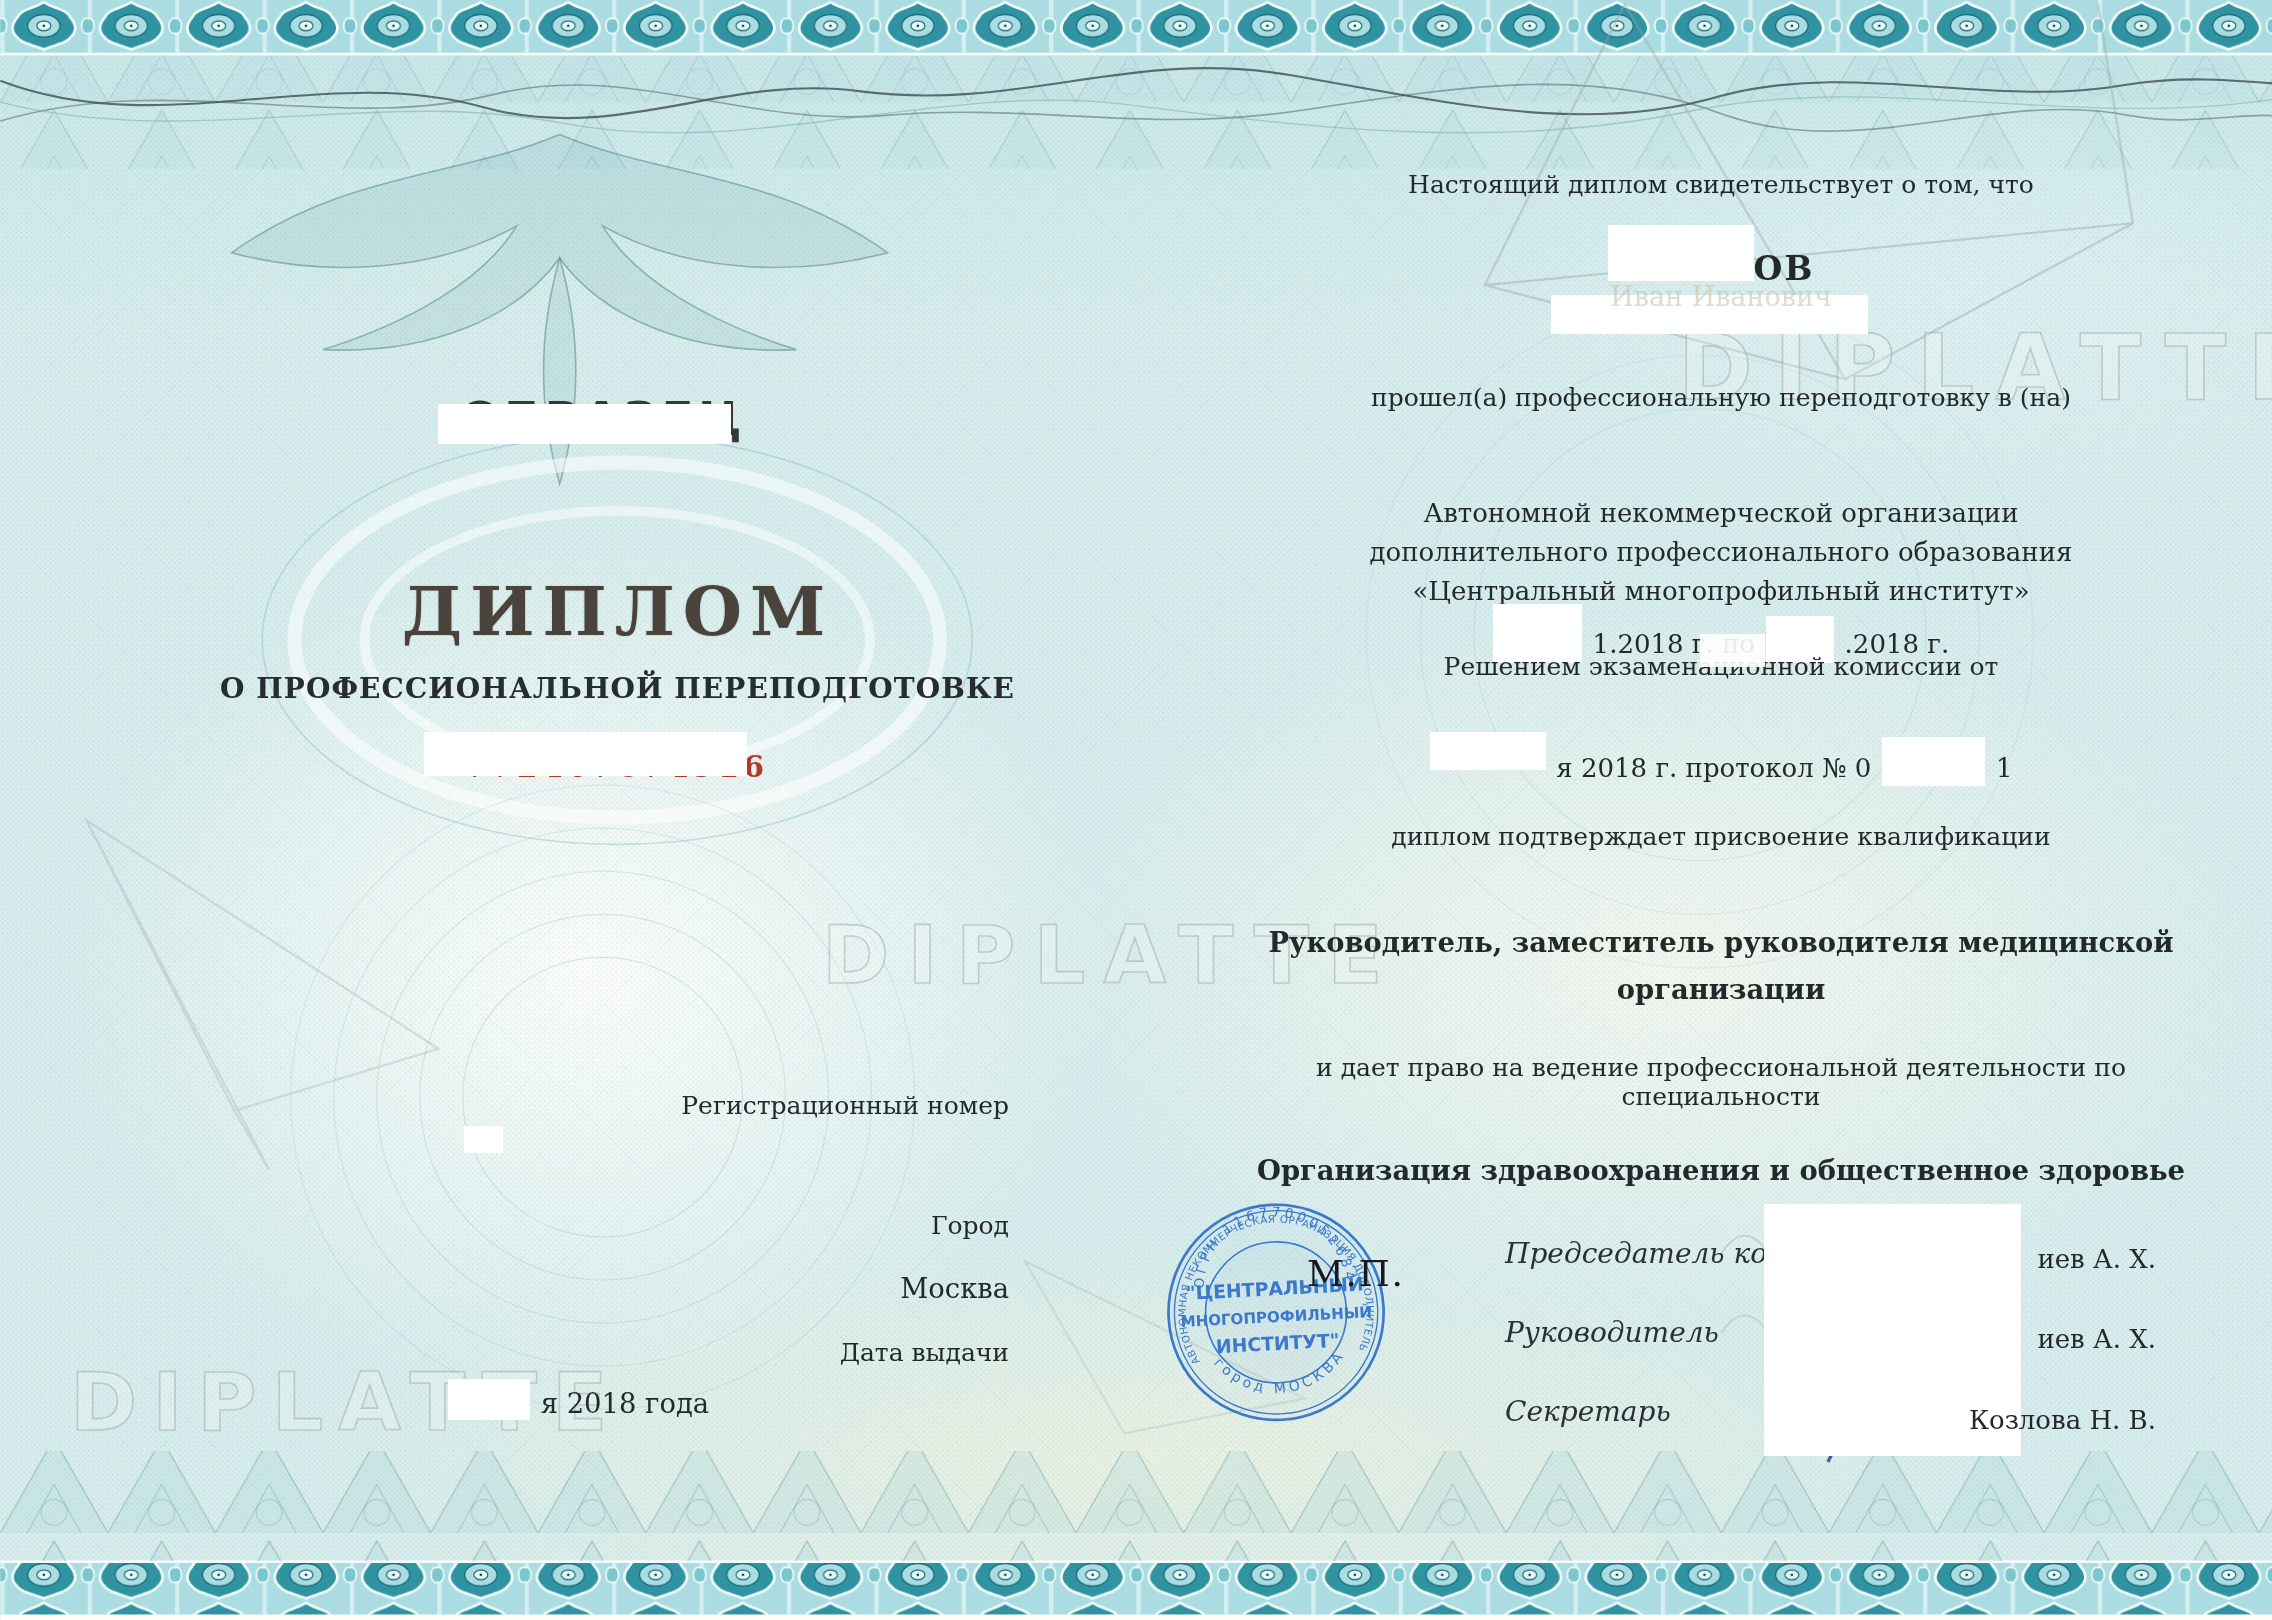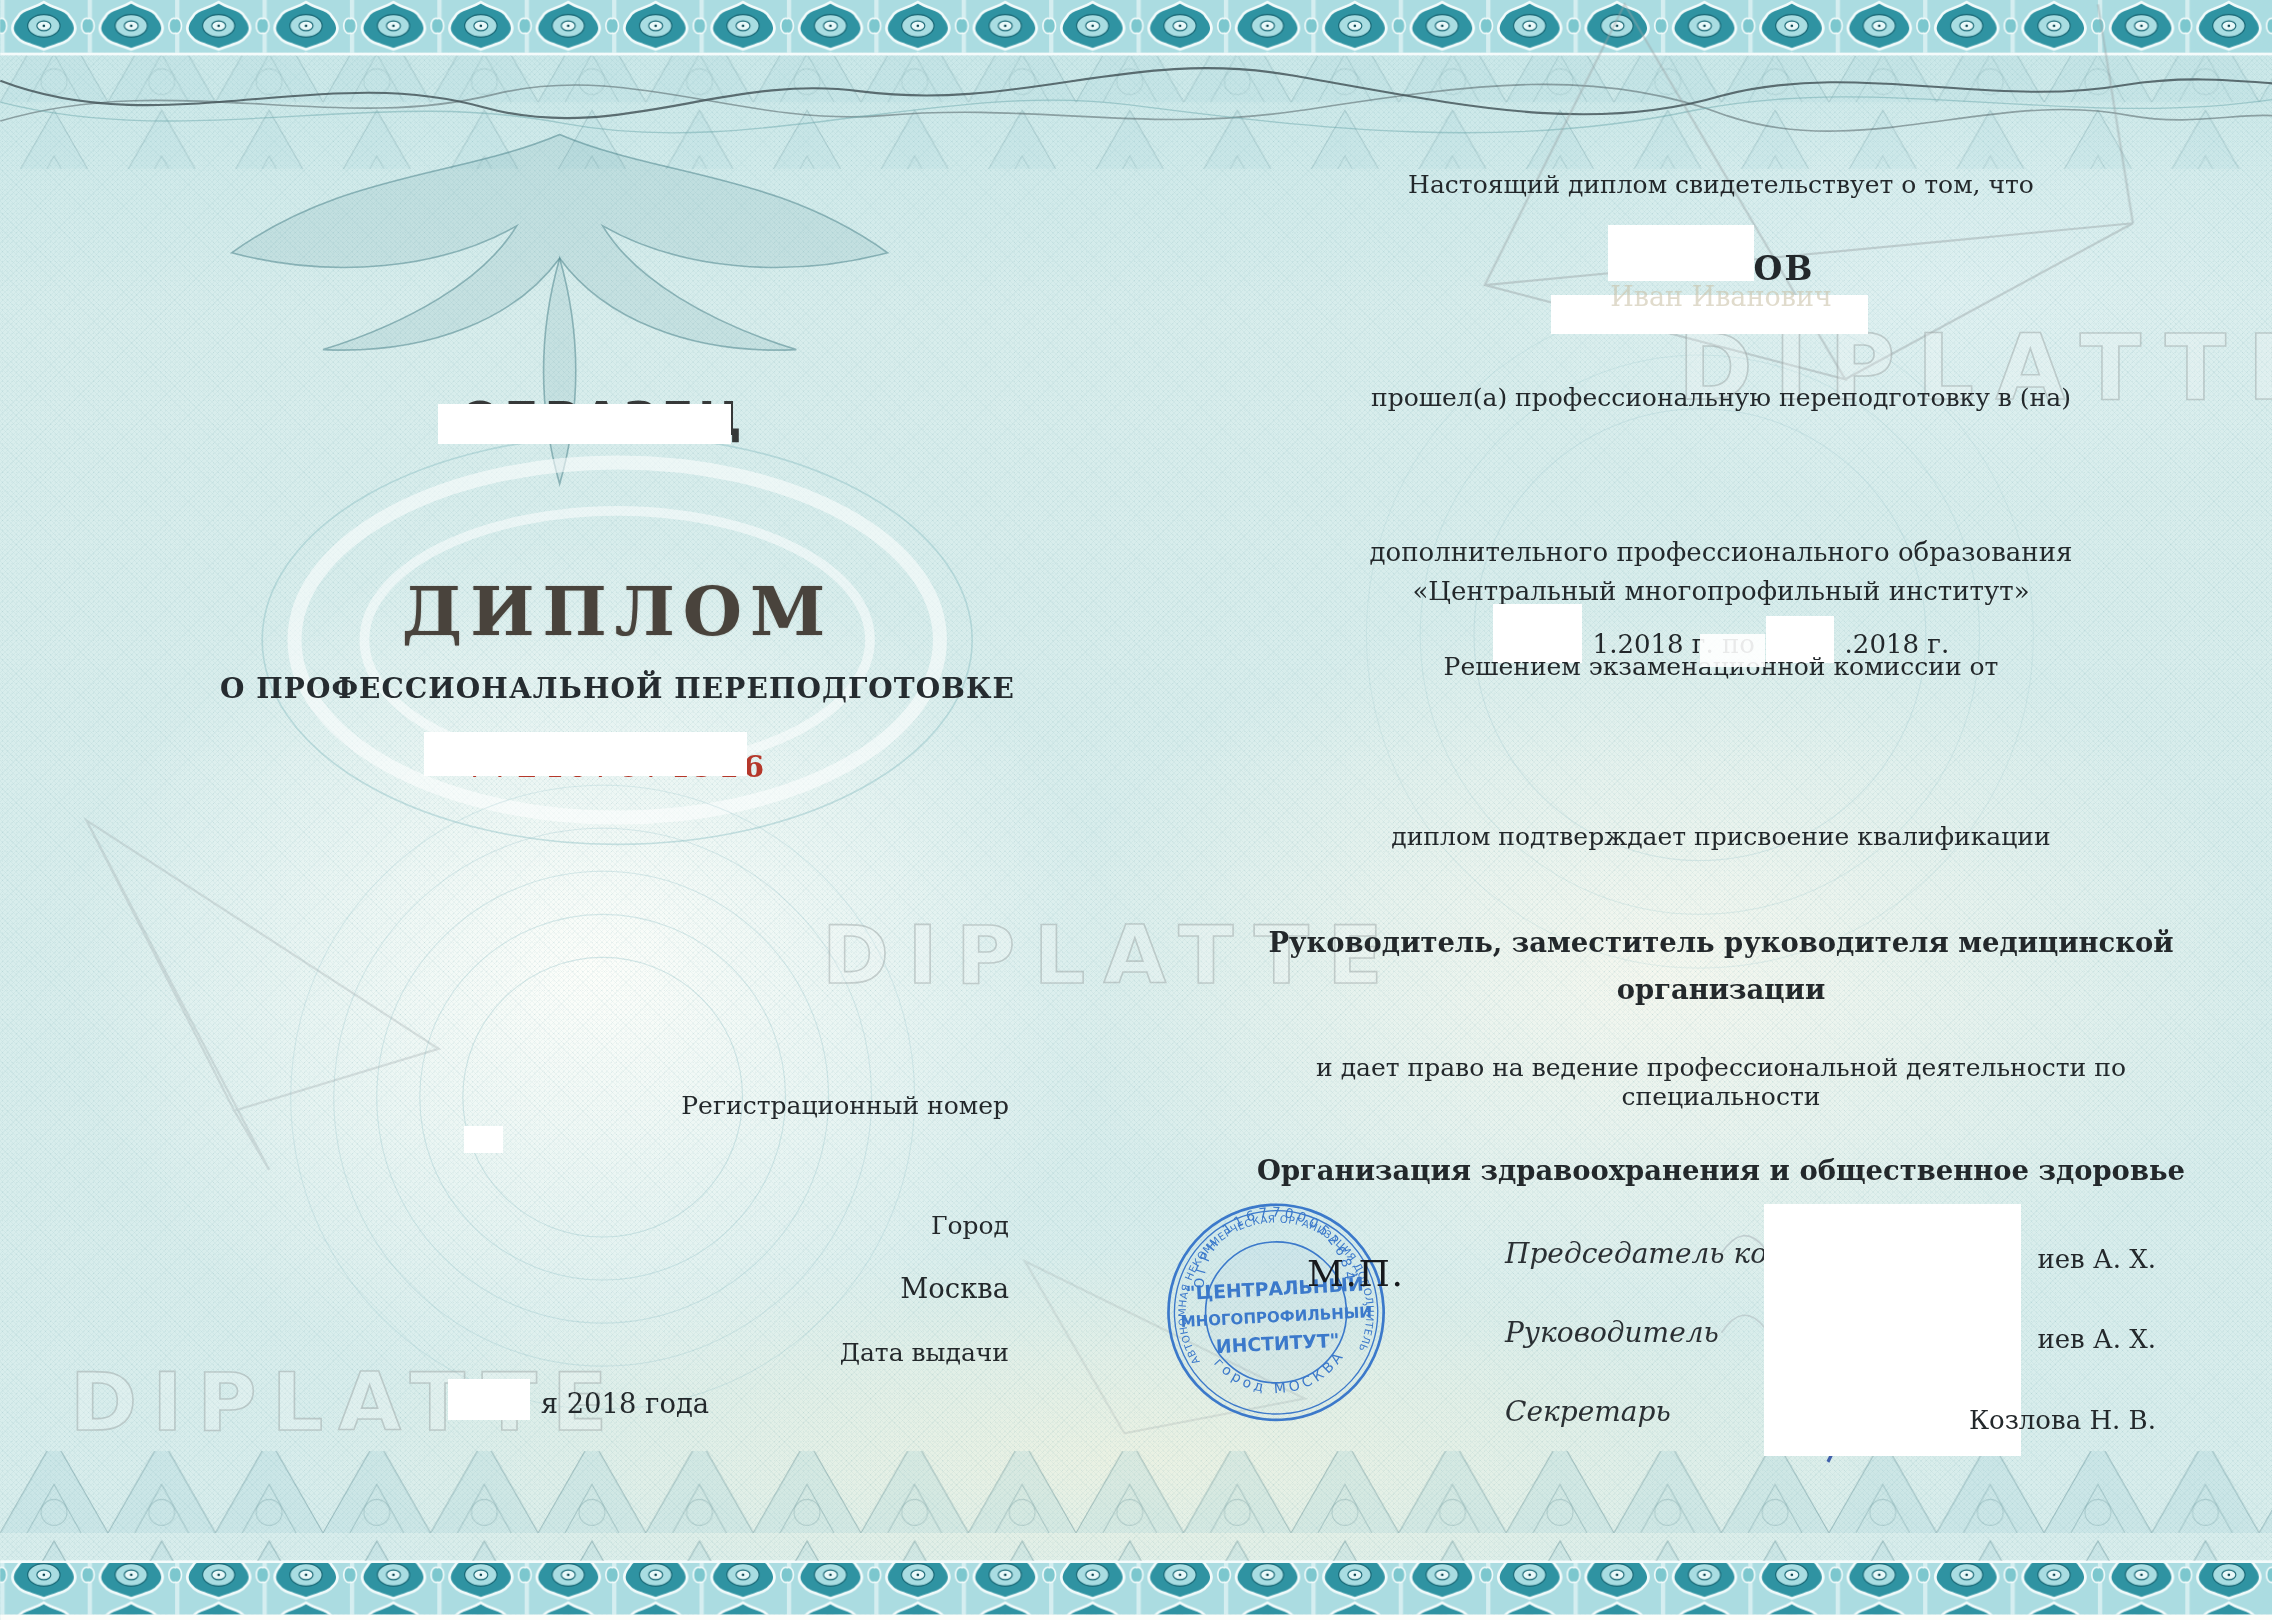--- a/index.html
+++ b/index.html
@@ -165,33 +165,40 @@
   </div>
 
   <div class="txt rc fs47" style="top:170px;">Настоящий диплом свидетельствует о том, что</div>
 
   <div class="txt rc surname" style="top:249px;">ИВАНОВ</div>
   <div class="wbox" style="left:1608px;top:225px;width:146px;height:56px;"></div>
   <div class="wbox" style="left:1551px;top:295px;width:317px;height:39px;"></div>
   <div class="txt rc hint above" style="top:281px;">Иван Иванович</div>
 
   <div class="txt rc fs46" style="top:383px;">прошел(а) профессиональную переподготовку в (на)</div>
+  <div class="txt rc fs48" style="top:498px;">Автономной некоммерческой организации</div>
   <div class="txt rc fs48" style="top:537px;">дополнительного профессионального образования</div>
   <div class="txt rc fs48" style="top:576px;">«Центральный многопрофильный институт»</div>
 
   <div class="txt rc flexline" style="top:601px;height:62px;">
     <span class="ibox" style="width:89px;height:59px;"></span>
     <span class="fs48" style="padding-bottom:4.3px;">1.2018 г. по</span>
     <span class="ibox" style="width:68px;height:47px;"></span>
     <span class="fs48" style="padding-bottom:4.3px;">.2018 г.</span>
   </div>
 
   <div class="txt rc fs47" style="top:652px;">Решением экзаменационной комиссии от</div>
   <div class="wbox" style="left:1700px;top:634px;width:65px;height:33px;opacity:0.9;"></div>
 
+  <div class="txt rc flexline" style="top:727px;height:59px;">
+    <span class="ibox" style="width:116px;height:38px;align-self:flex-start;margin-top:5.4px;"></span>
+    <span class="fs48" style="padding-bottom:3.2px;">я 2018 г. протокол № 0</span>
+    <span class="ibox" style="width:103px;height:49px;"></span>
+    <span class="fs48" style="padding-bottom:3.2px;">1</span>
+  </div>
 
   <div class="txt rc fs46" style="top:822px;">диплом подтверждает присвоение квалификации</div>
   <div class="txt rc bold" style="top:926px;font-size:27.4px;">Руководитель, заместитель руководителя медицинской</div>
   <div class="txt rc bold" style="top:973px;font-size:27.4px;">организации</div>
   <div class="txt rc fs46" style="top:1053px;">и дает право на ведение профессиональной деятельности по специальности</div>
   <div class="txt rc bold" style="top:1154px;font-size:27.4px;">Организация здравоохранения и общественное здоровье</div>
 
   <div class="siglabel" style="top:1237px;">Председатель комиссии</div>
   <div class="siglabel" style="top:1316px;">Руководитель</div>
   <div class="siglabel" style="top:1395px;">Секретарь</div>

